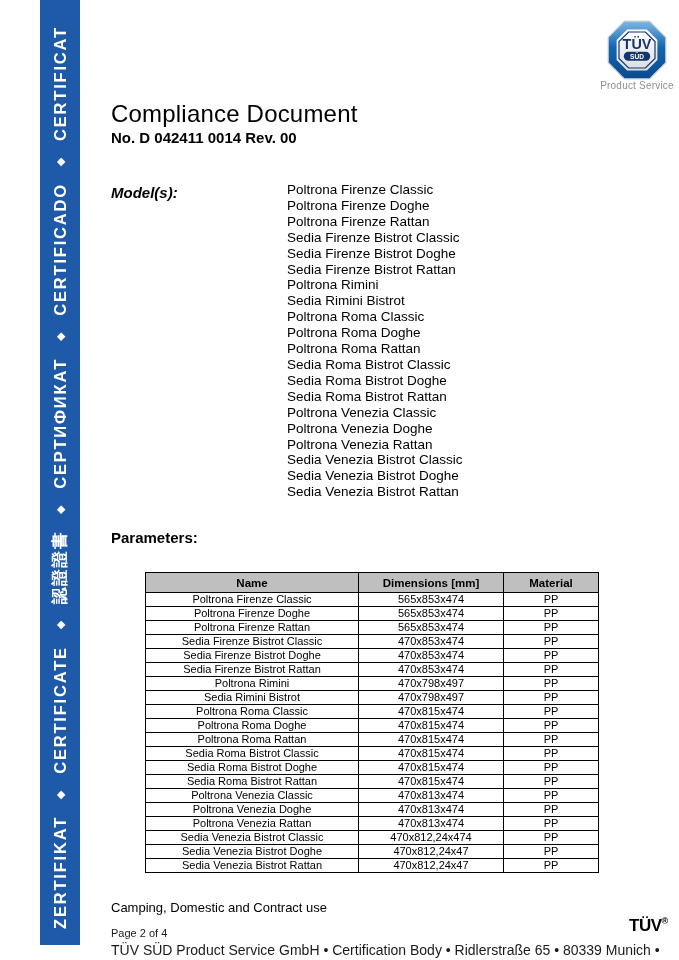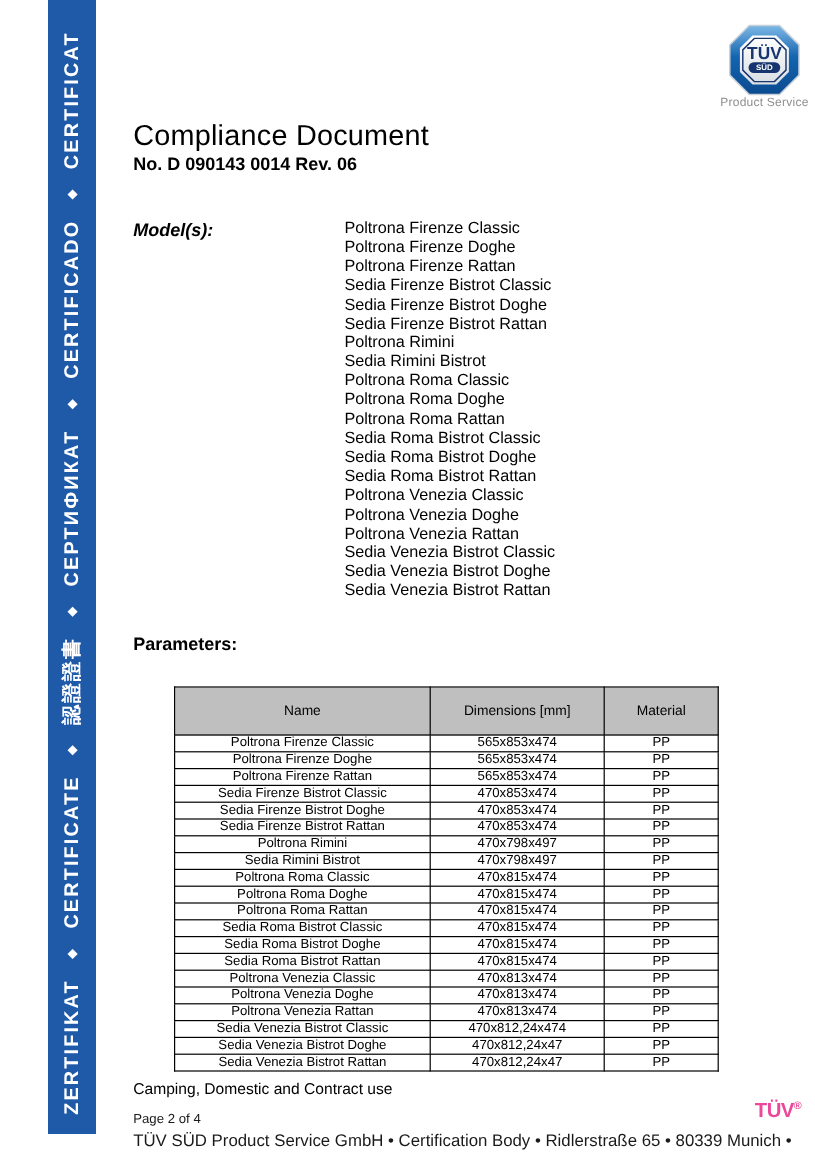--- a/index.html
+++ b/index.html
@@ -32,33 +32,33 @@
 
   
   .model-list { position:absolute; left:287px; top:182px; font-size:13.5px; line-height:15.9px; color:#000; }
 
   
   .params-table {
     position:absolute; left:145px; top:572px; width:453px;
     border-collapse:collapse; table-layout:fixed;
   }
   .params-table th {
-    border:1px solid #000; background:#bfbfbf; height:40px;
-    font-size:11.5px; font-weight:normal; text-align:center; color:#000;
+    border:1px solid #000; background:#bfbfbf; height:20px;
+    font-size:11.5px; font-weight:bold; text-align:center; color:#000;
   }
   .params-table td {
     border:1px solid #000; height:13px; line-height:13px;
     font-size:11px; text-align:center; color:#000; overflow:hidden; white-space:nowrap;
   }
 
   
   .use-note  { position:absolute; left:111px; top:900px; width:487px; text-align:left; font-size:13px; color:#000; }
   .page-num  { position:absolute; left:111px; top:927px; font-size:11px; color:#1a1a1a; }
   .company   { position:absolute; left:111px; top:942px; font-size:14px; color:#1a1a1a; }
-  .brand     { position:absolute; left:629px; top:916px; font-size:17px; font-weight:bold; color:#ec4899; letter-spacing:-0.5px; }
+  .brand     { position:absolute; left:629px; top:916px; font-size:17px; font-weight:bold; color:#000000; letter-spacing:-0.5px; }
   .brand sup { font-size:9px; }
 </style>
 </head>
 <body>
 
 <div class="page">
 
   <div class="ribbon">
 
   <span class="ribbon-word">ZERTIFIKAT</span>
@@ -91,21 +91,21 @@
       <polygon points="33.5,16 66.5,16 84,33.5 84,66.5 66.5,84 33.5,84 16,66.5 16,33.5" fill="url(#ig)"></polygon>
       <polygon points="36,20 64,20 80,36 80,64 64,80 36,80 20,64 20,36" fill="none" stroke="#16356e" stroke-width="2"></polygon>
       <text x="50" y="49" text-anchor="middle" font-family="Liberation Sans, sans-serif" font-size="24" font-weight="bold" fill="#16356e">TÜV</text>
       <rect x="28" y="53" width="44" height="15" rx="7.5" fill="#16356e"></rect>
       <text x="50" y="64.5" text-anchor="middle" font-family="Liberation Sans, sans-serif" font-size="11" font-weight="bold" fill="#ffffff">SÜD</text>
     </svg>
     <div class="logo-caption">Product Service</div>
   </div>
 
   <div class="doc-title">Compliance Document</div>
-  <div class="doc-number">No. D 090143 0014 Rev. 06</div>
+  <div class="doc-number">No. D 042411 0014 Rev. 00</div>
 
   <div class="models-label">Model(s):</div>
   <div class="model-list">
 
       <div class="model-item">Poltrona Firenze Classic</div>
 
       <div class="model-item">Poltrona Firenze Doghe</div>
 
       <div class="model-item">Poltrona Firenze Rattan</div>
 

